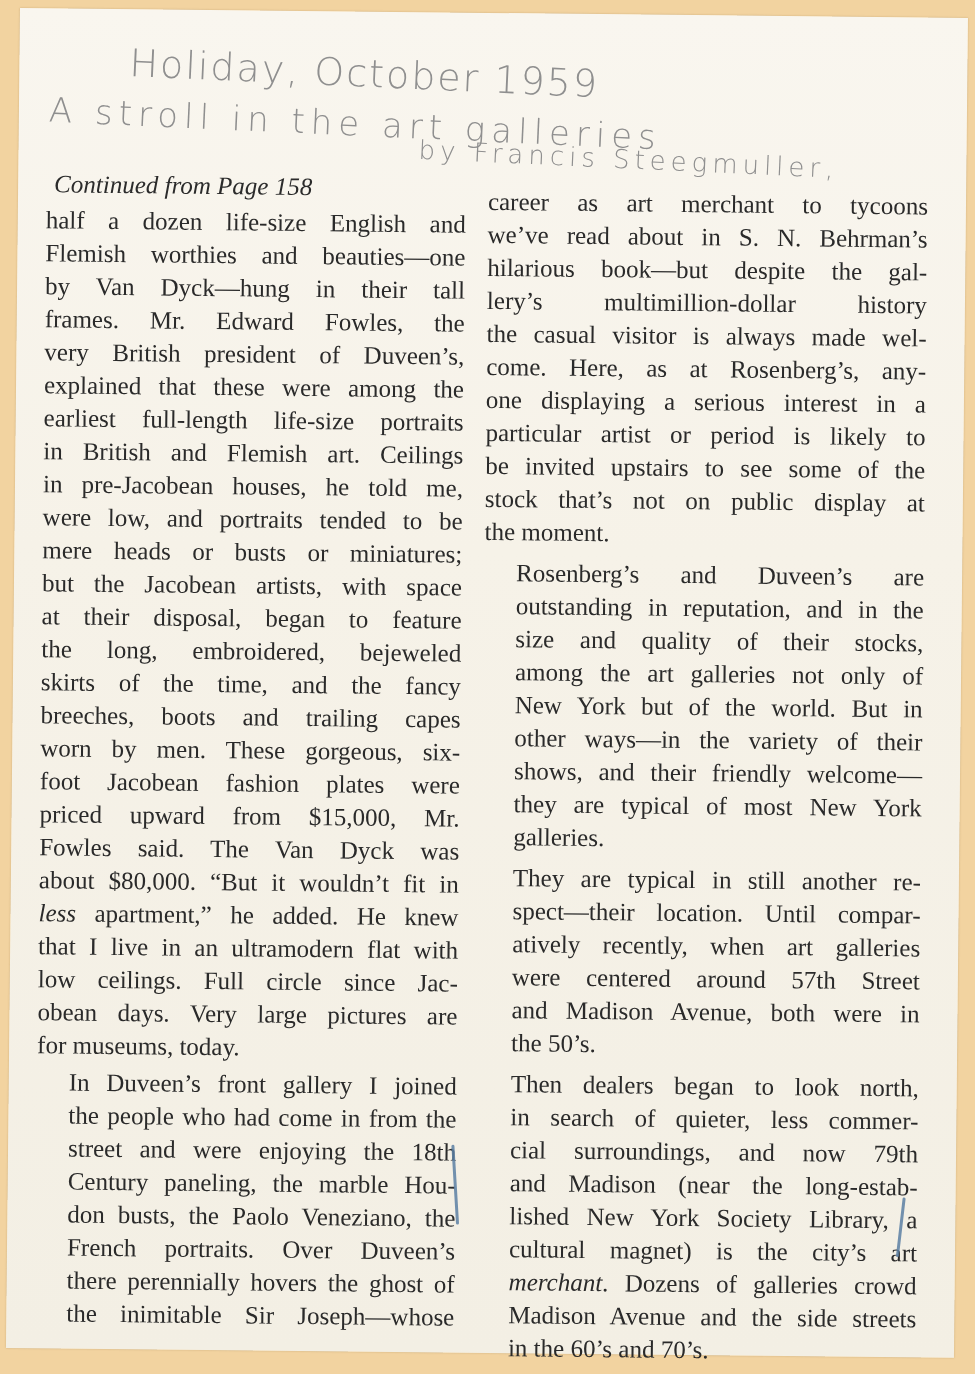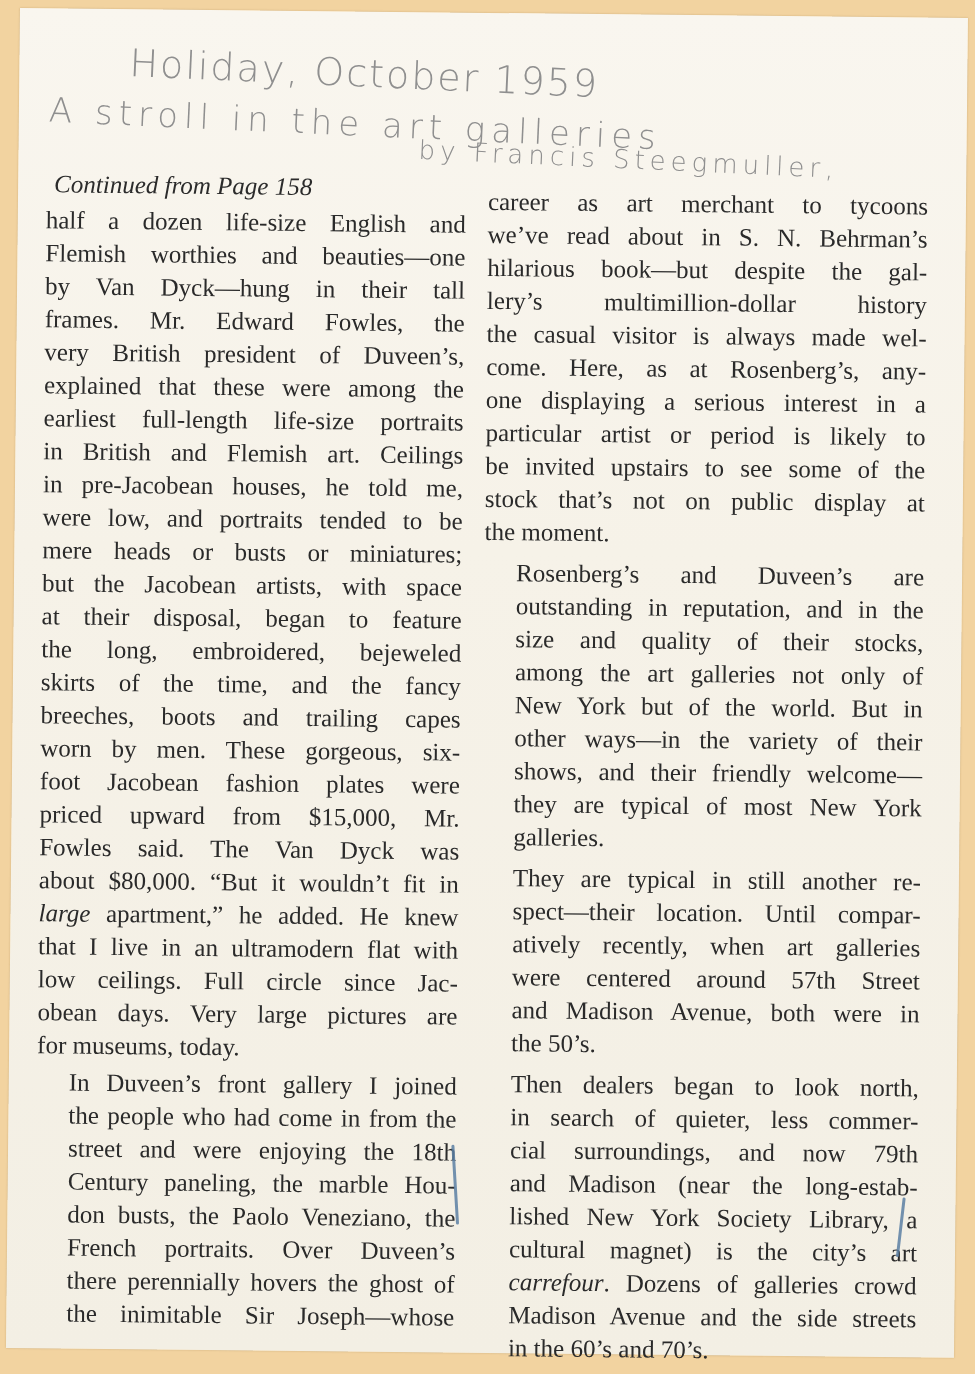--- a/index.html
+++ b/index.html
@@ -151,21 +151,21 @@
       <span class="line">but the Jacobean artists, with space</span>
       <span class="line">at their disposal, began to feature</span>
       <span class="line">the long, embroidered, bejeweled</span>
       <span class="line">skirts of the time, and the fancy</span>
       <span class="line">breeches, boots and trailing capes</span>
       <span class="line">worn by men. These gorgeous, six-</span>
       <span class="line">foot Jacobean fashion plates were</span>
       <span class="line">priced upward from $15,000, Mr.</span>
       <span class="line">Fowles said. The Van Dyck was</span>
       <span class="line">about $80,000. “But it wouldn’t fit in</span>
-      <span class="line"><span class="ital">large</span><span> apartment,” he added. He knew</span></span>
+      <span class="line"><span class="ital">less</span><span> apartment,” he added. He knew</span></span>
       <span class="line">that I live in an ultramodern flat with</span>
       <span class="line">low ceilings. Full circle since Jac-</span>
       <span class="line">obean days. Very large pictures are</span>
       <span class="line last">for museums, today.</span>
     </div>
     <div class="para indent">
       <span class="line">In Duveen’s front gallery I joined</span>
       <span class="line">the people who had come in from the</span>
       <span class="line">street and were enjoying the 18th</span>
       <span class="line">Century paneling, the marble Hou-</span>
@@ -209,21 +209,21 @@
       <span class="line">and Madison Avenue, both were in</span>
       <span class="line last">the 50’s.</span>
     </div>
     <div class="para indent">
       <span class="line">Then dealers began to look north,</span>
       <span class="line">in search of quieter, less commer-</span>
       <span class="line">cial surroundings, and now 79th</span>
       <span class="line">and Madison (near the long-estab-</span>
       <span class="line">lished New York Society Library, a</span>
       <span class="line">cultural magnet) is the city’s art</span>
-      <span class="line"><span class="ital">carrefour</span><span>. Dozens of galleries crowd</span></span>
+      <span class="line"><span class="ital">merchant</span><span>. Dozens of galleries crowd</span></span>
       <span class="line">Madison Avenue and the side streets</span>
       <span class="line last">in the 60’s and 70’s.</span>
     </div>
   </div>
 
   <div class="pencil-mark mark-left"></div>
   <div class="pencil-mark mark-right"></div>
 </div>
 
 </body></html>

